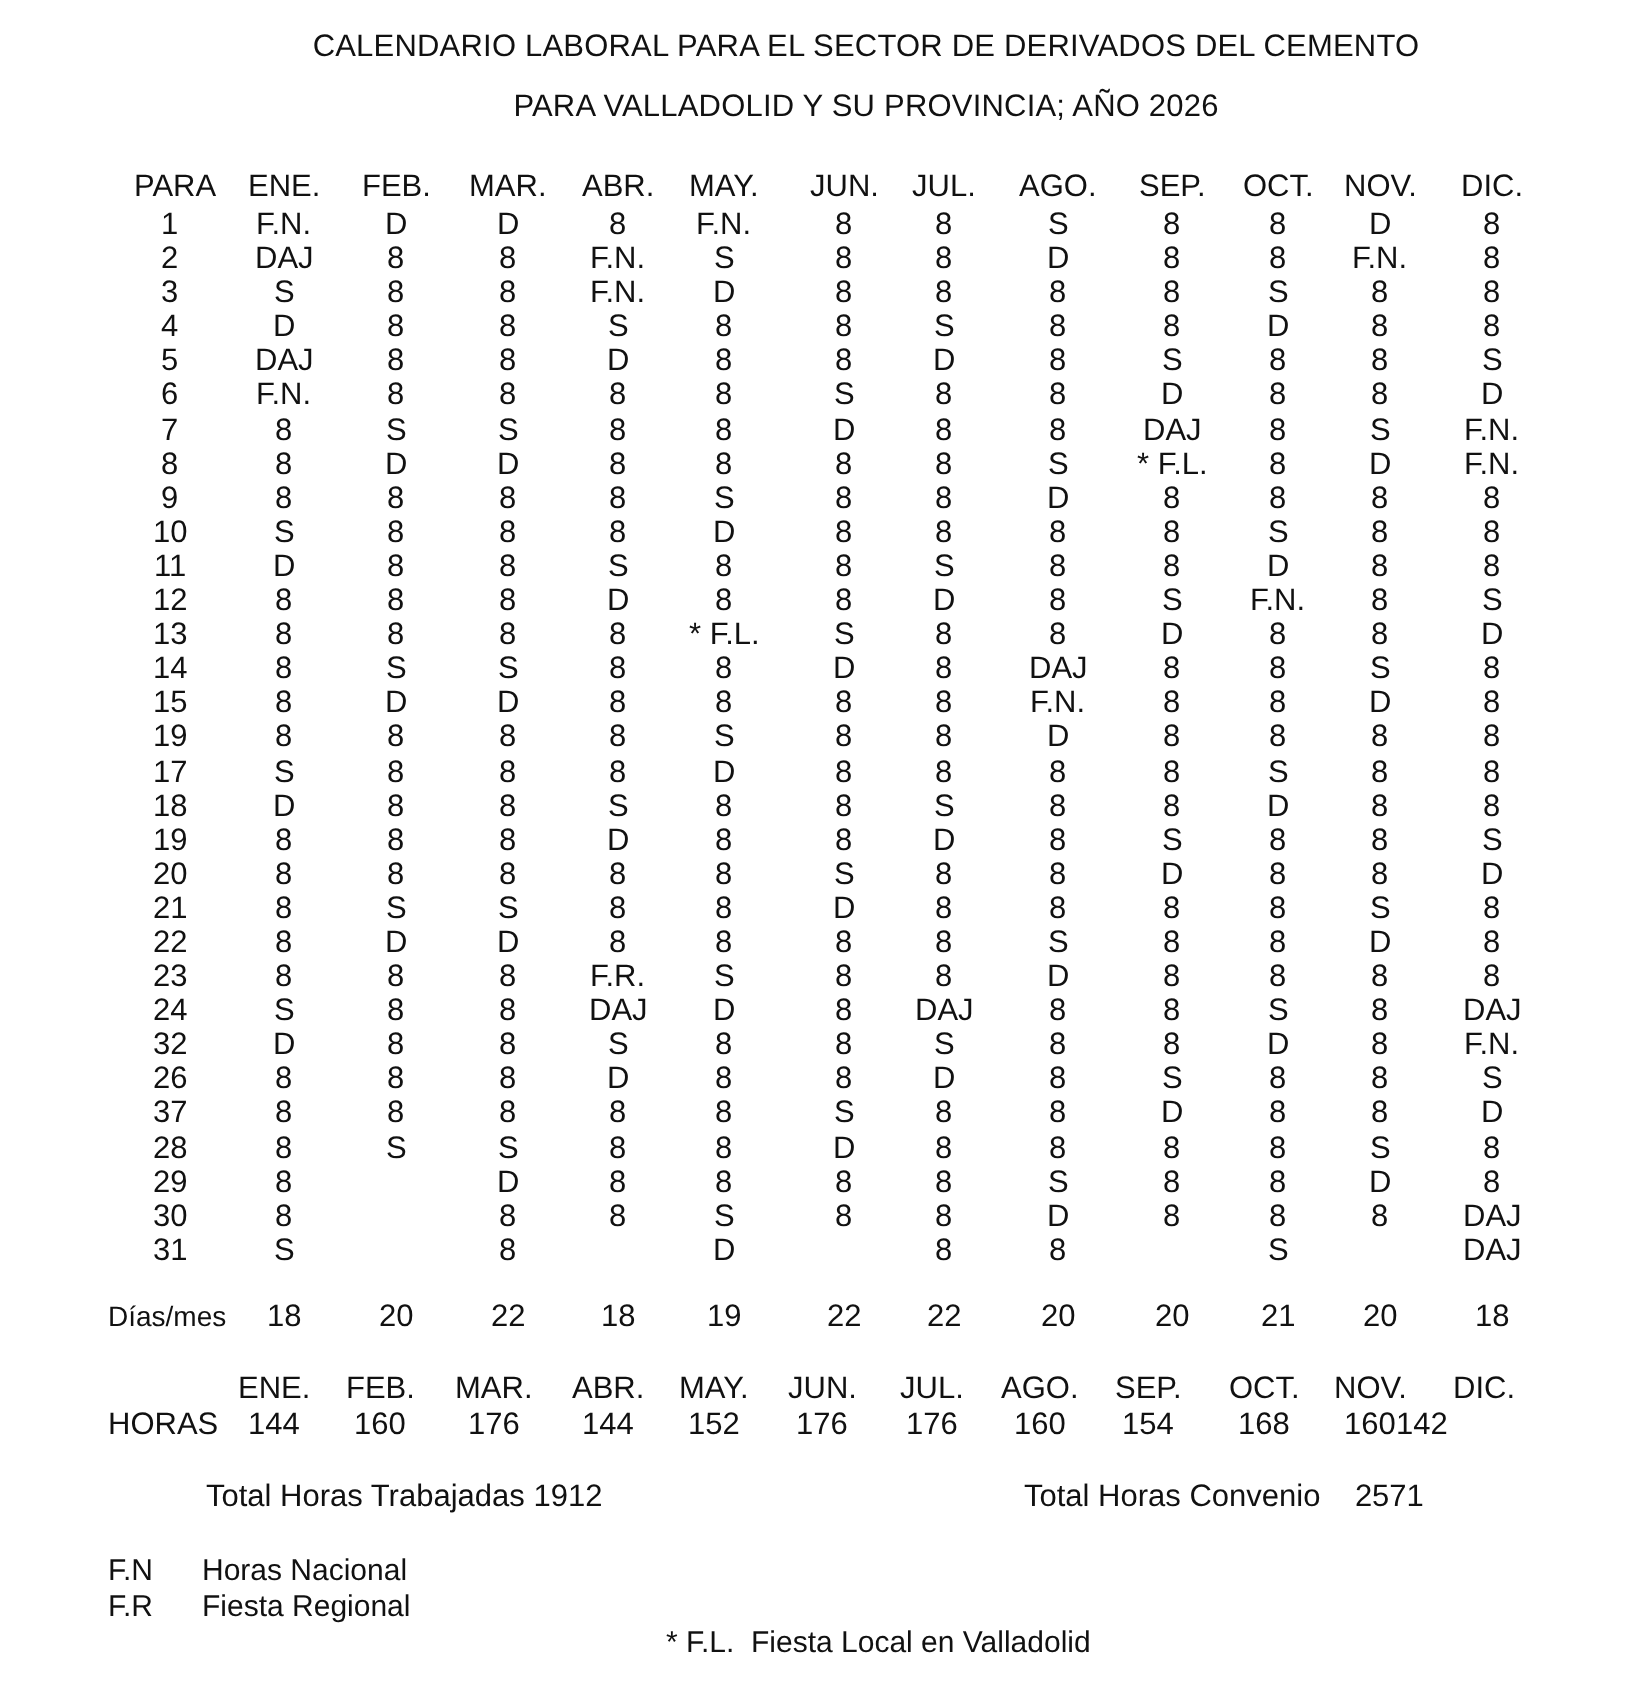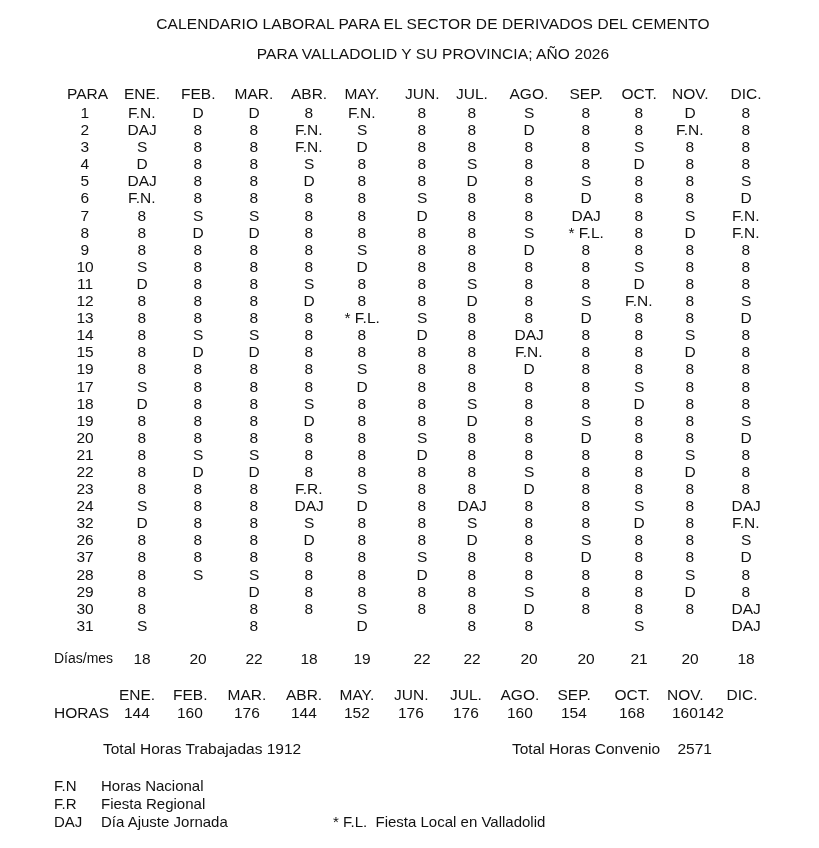--- a/index.html
+++ b/index.html
@@ -575,19 +575,18 @@
 
 <div class="tot1">
   <span>Total Horas Trabajadas</span>
   <span>1912</span>
 </div>
 <div class="tot2"><span>Total Horas Convenio</span>    <span>2571</span></div>
 
 <div class="legend" id="leg-left">
   <div><span class="k">F.N</span><span>Horas Nacional</span></div>
   <div><span class="k">F.R</span><span>Fiesta Regional</span></div>
-  <div><span class="k">DAJ</span><span>Día Ajuste Jornada</span></div>
 </div>
 <div class="legend" id="leg-right">
   <div>* F.L.  Fiesta Local en Valladolid</div>
   
   
 </div>
 
 </body></html>

